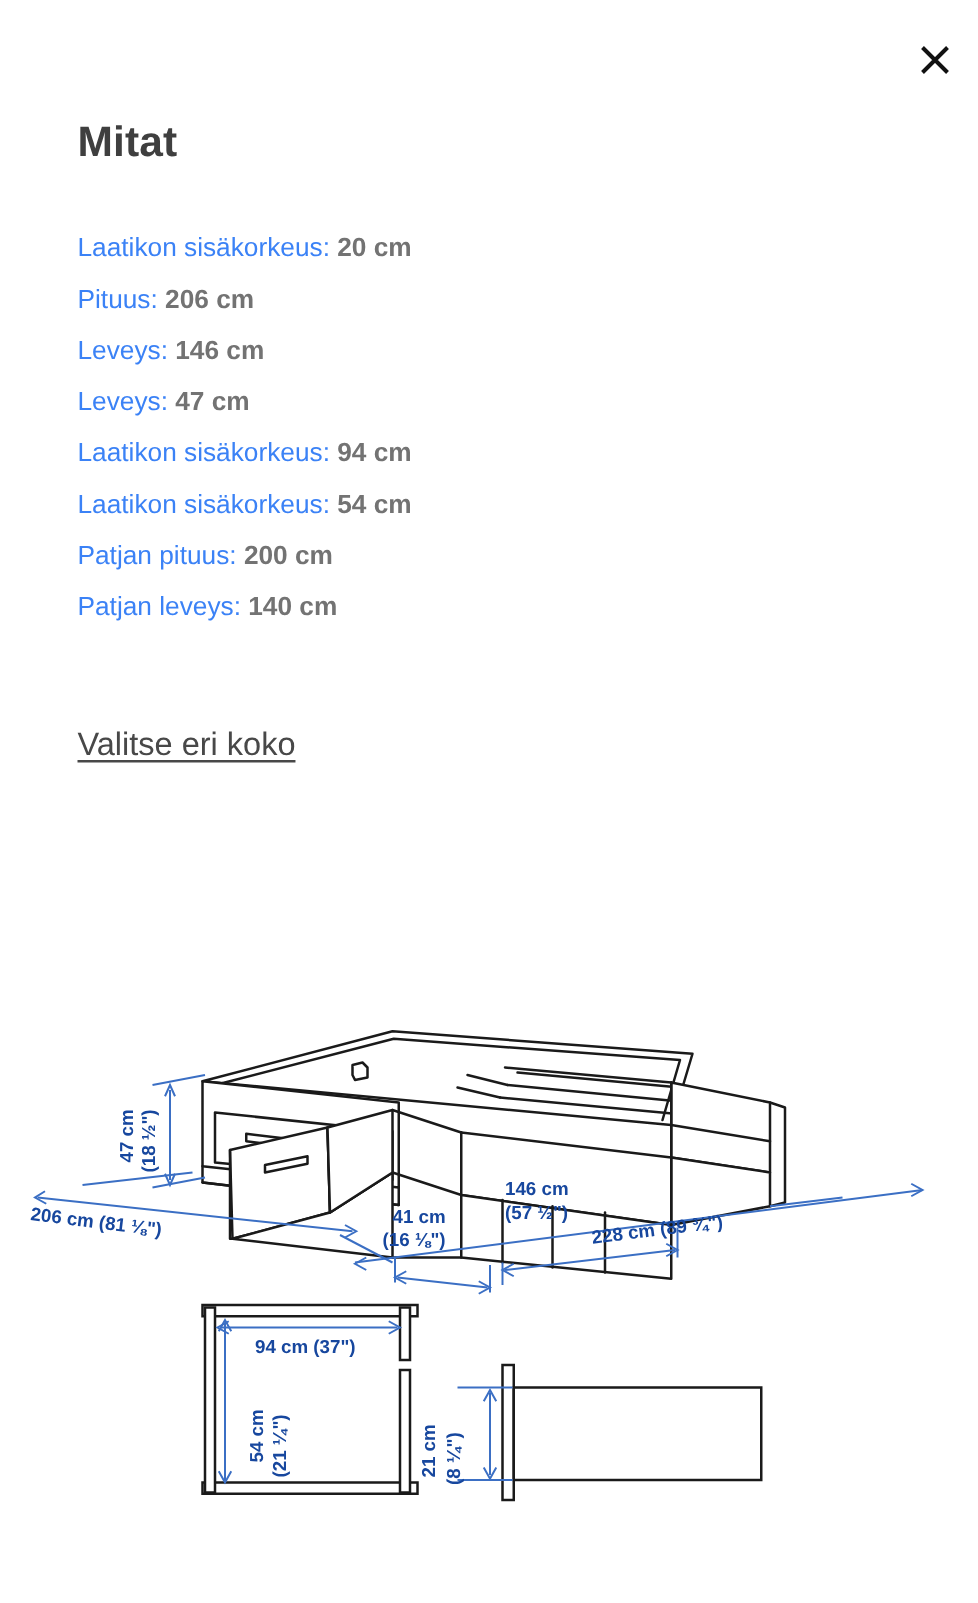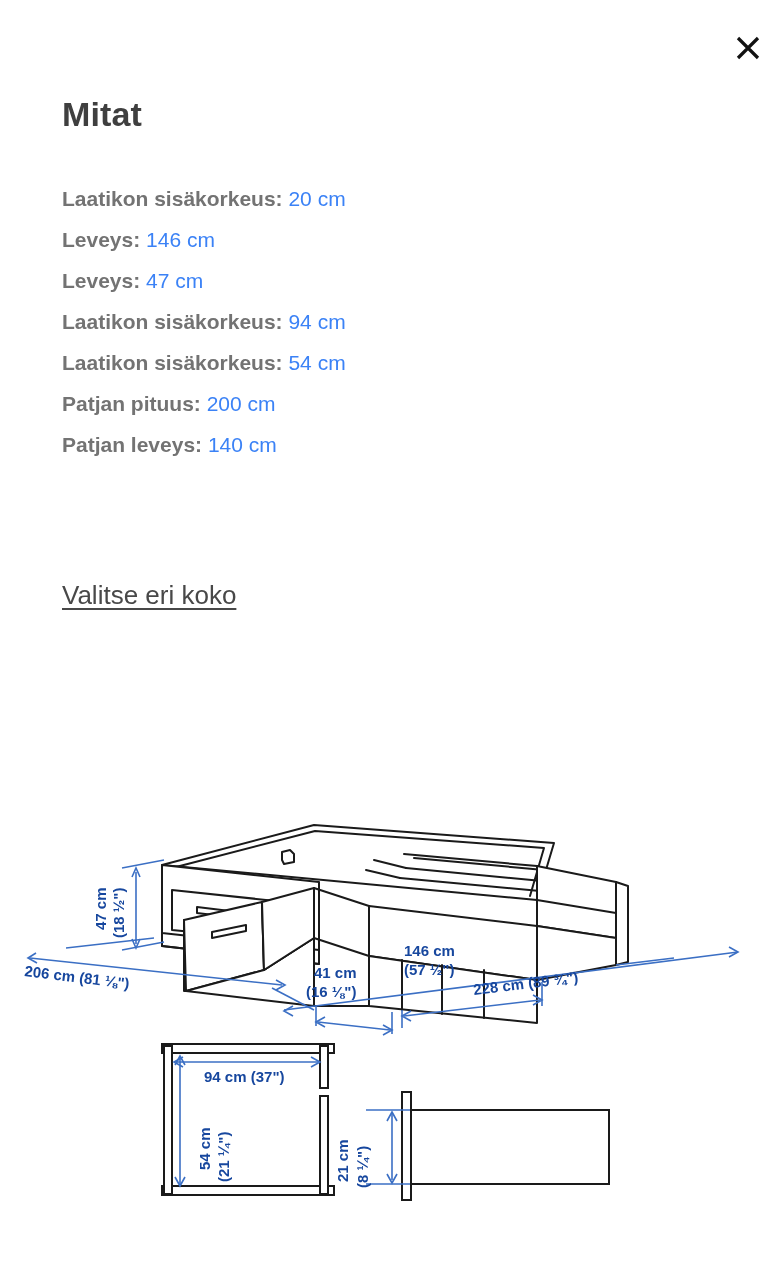--- a/index.html
+++ b/index.html
@@ -58,26 +58,26 @@
     width: 660px;
     list-style: none;
   }
   .spec-row {
     font-size: 21px;
     line-height: 41px;
     color: #3f3f3f;
     white-space: nowrap;
   }
   .spec-label {
+    font-weight: 400;
+    color: #3b82f6;
+  }
+  .spec-value {
     font-weight: 700;
     color: #737373;
-  }
-  .spec-value {
-    font-weight: 400;
-    color: #3b82f6;
   }
 
   
   .size-link {
     position: absolute;
     left: 48px;
     top: 580px;
     font-size: 26px;
     line-height: 30px;
     color: #484848;
@@ -110,20 +110,24 @@
   </button>
 
   <h1 class="page-title">Mitat</h1>
 
   <ul class="spec-list">
     <li class="spec-row">
       <span class="spec-label">Laatikon sisäkorkeus:</span>
       <span class="spec-value">20 cm</span>
     </li>
     <li class="spec-row">
+      <span class="spec-label">Pituus:</span>
+      <span class="spec-value">206 cm</span>
+    </li>
+    <li class="spec-row">
       <span class="spec-label">Leveys:</span>
       <span class="spec-value">146 cm</span>
     </li>
     <li class="spec-row">
       <span class="spec-label">Leveys:</span>
       <span class="spec-value">47 cm</span>
     </li>
     <li class="spec-row">
       <span class="spec-label">Laatikon sisäkorkeus:</span>
       <span class="spec-value">94 cm</span>

